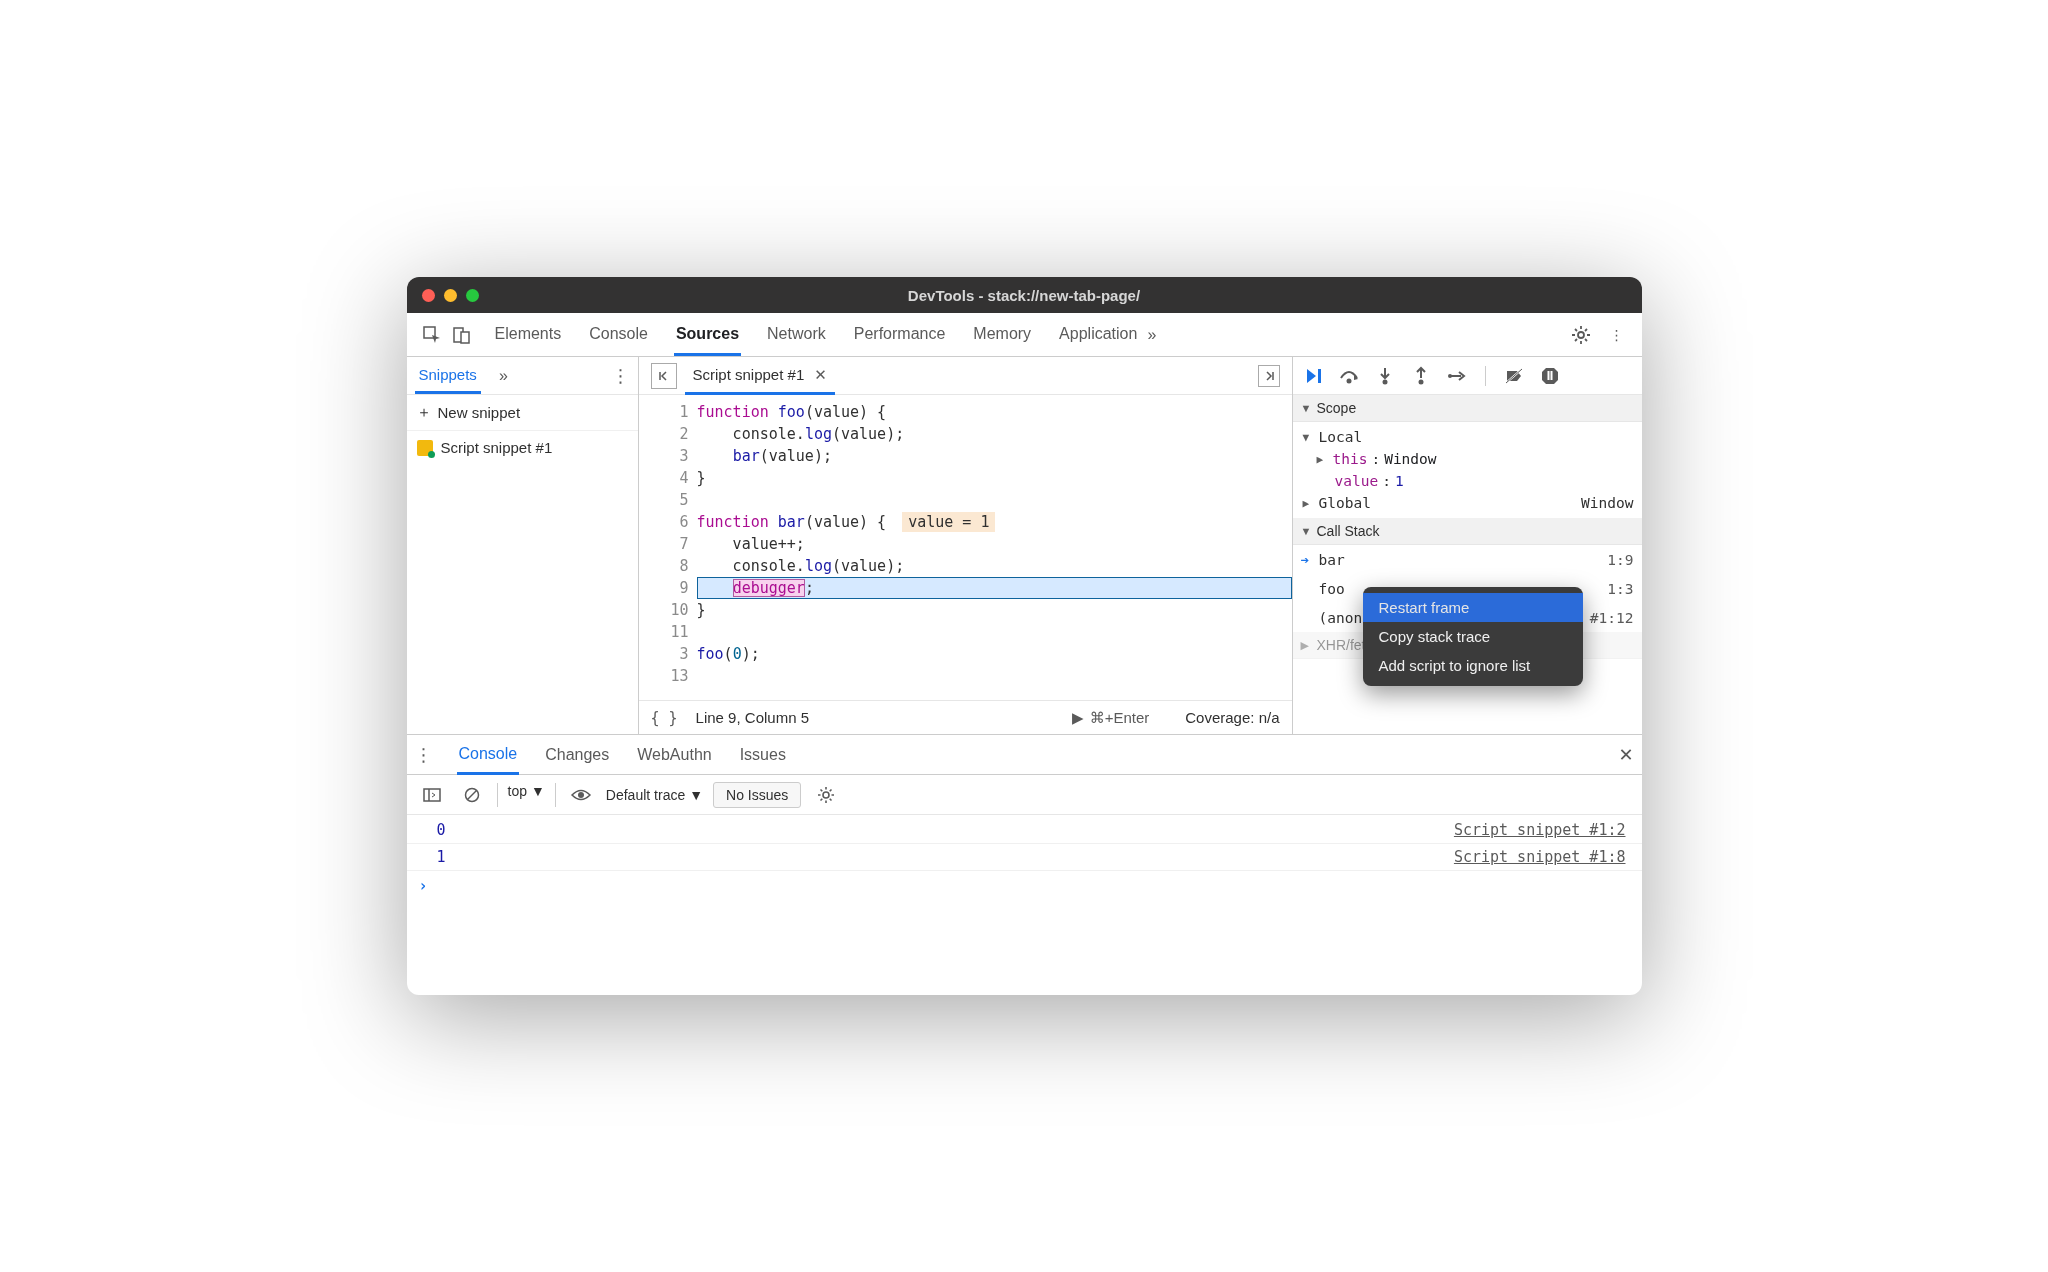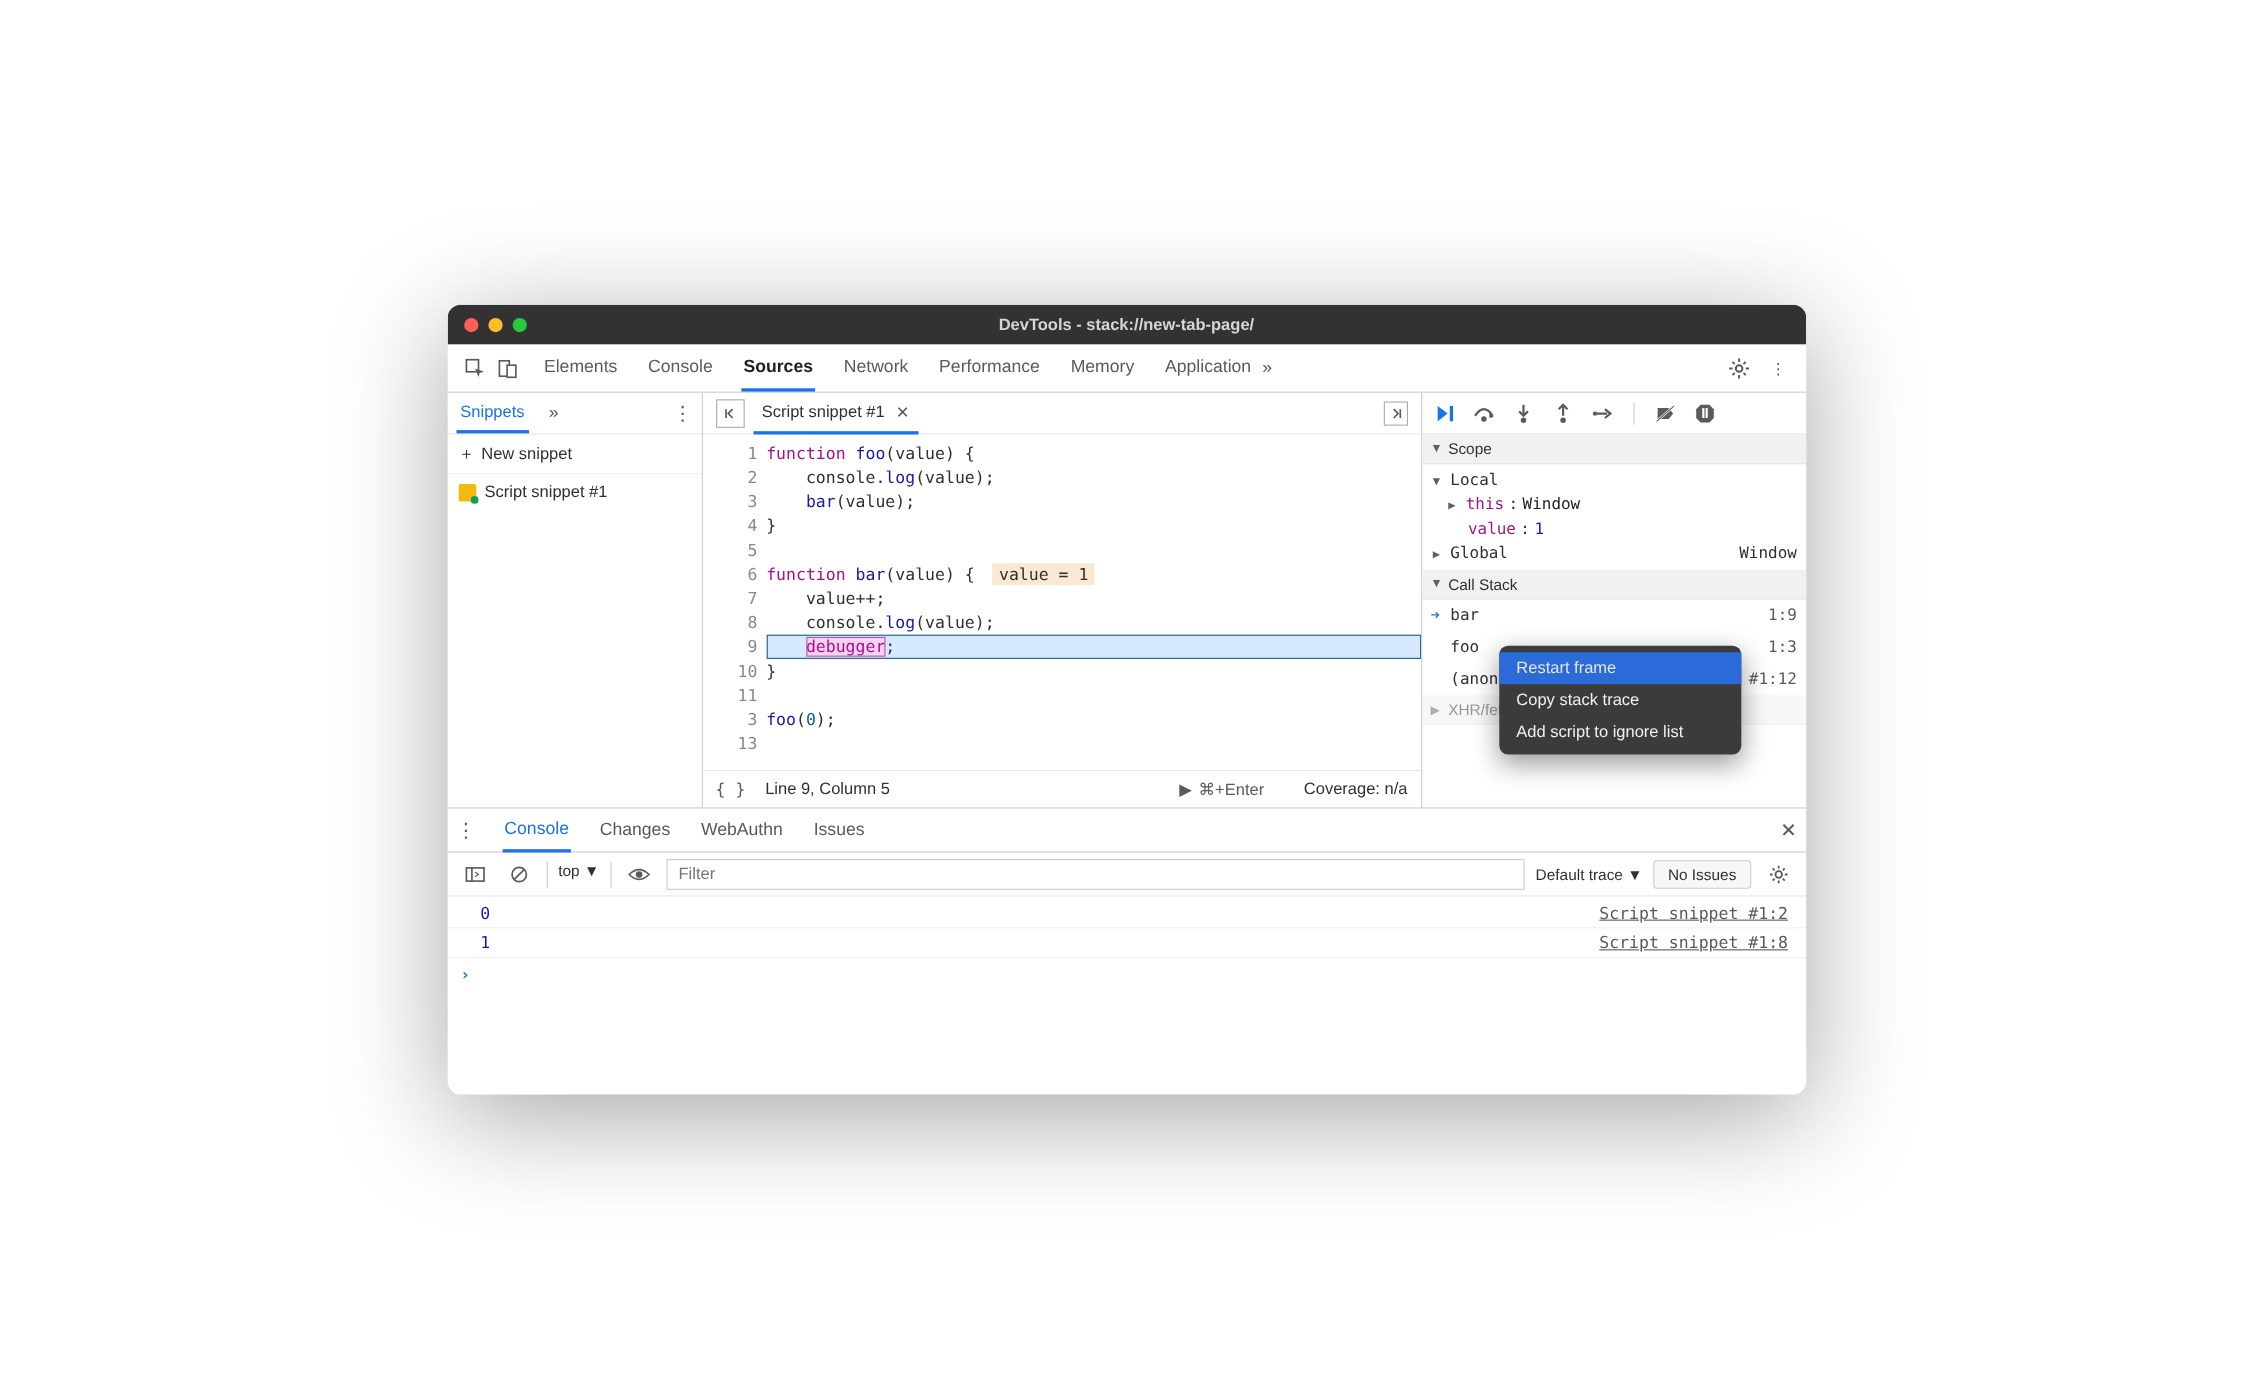--- a/index.html
+++ b/index.html
@@ -639,21 +639,20 @@
       <div class="ctx-sel">
         <span>top</span>
         <span>▼</span>
       </div>
       <div class="tool-ic">
         <svg width="20" height="14" viewBox="0 0 20 14">
               <path d="M1 7 Q10 -2 19 7 Q10 16 1 7 Z" fill="none" stroke="#5a5a5a" stroke-width="1.5"></path>
               <circle cx="10" cy="7" r="3" fill="#5a5a5a"></circle>
             </svg>
       </div>
-      <input class="filter-input" placeholder="Filter" style="">
       <div class="level-sel">
         <span>Default trace</span>
         <span>▼</span>
       </div>
       <div class="no-issues-btn">No Issues</div>
       <div class="tool-ic">
         <svg width="18" height="18" viewBox="0 0 18 18">
               <circle cx="9" cy="9" r="3" fill="none" stroke="#5a5a5a" stroke-width="1.6"></circle>
               <path d="M9 1 L9 3.5 M9 14.5 L9 17 M1 9 L3.5 9 M14.5 9 L17 9 M3.5 3.5 L5.3 5.3 M12.7 12.7 L14.5 14.5 M14.5 3.5 L12.7 5.3 M5.3 12.7 L3.5 14.5" stroke="#5a5a5a" stroke-width="1.6"></path>
             </svg>

